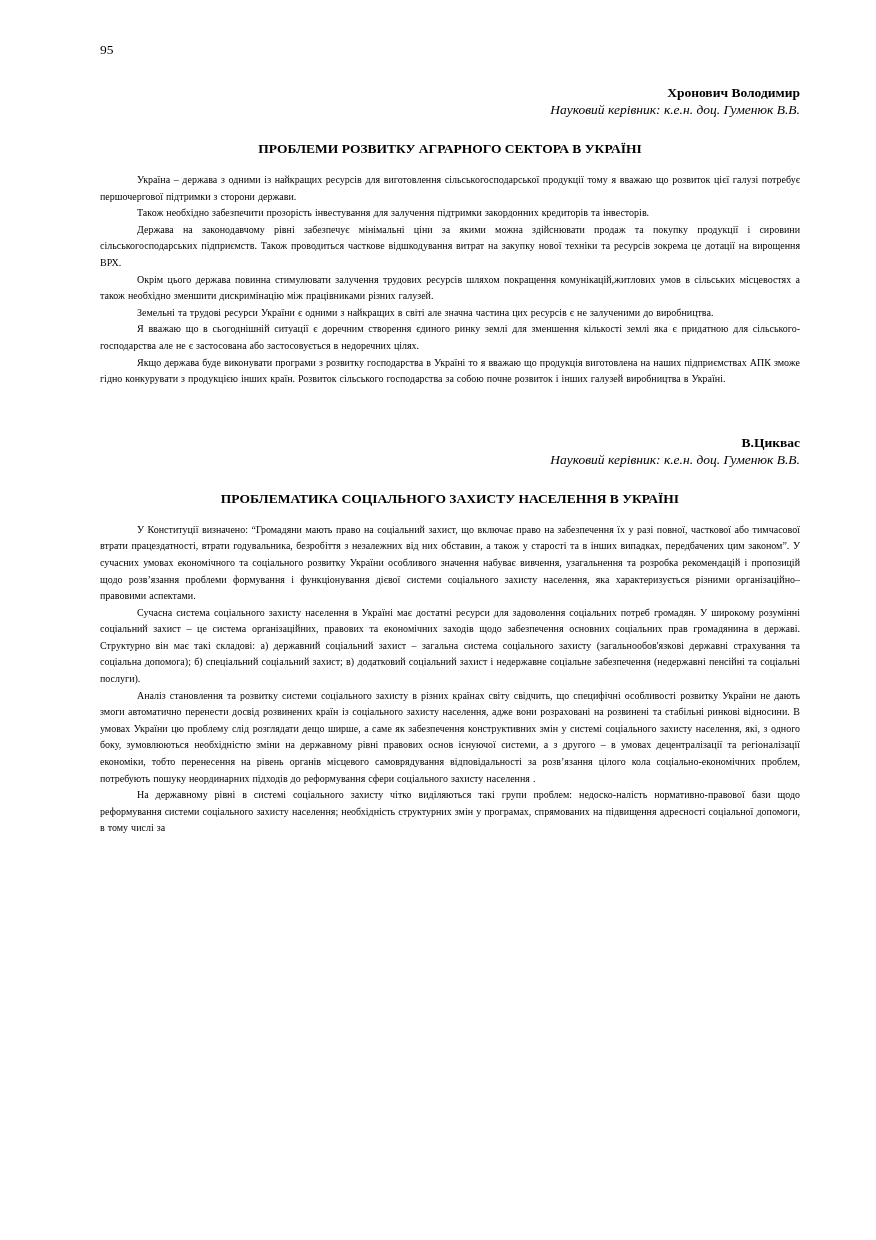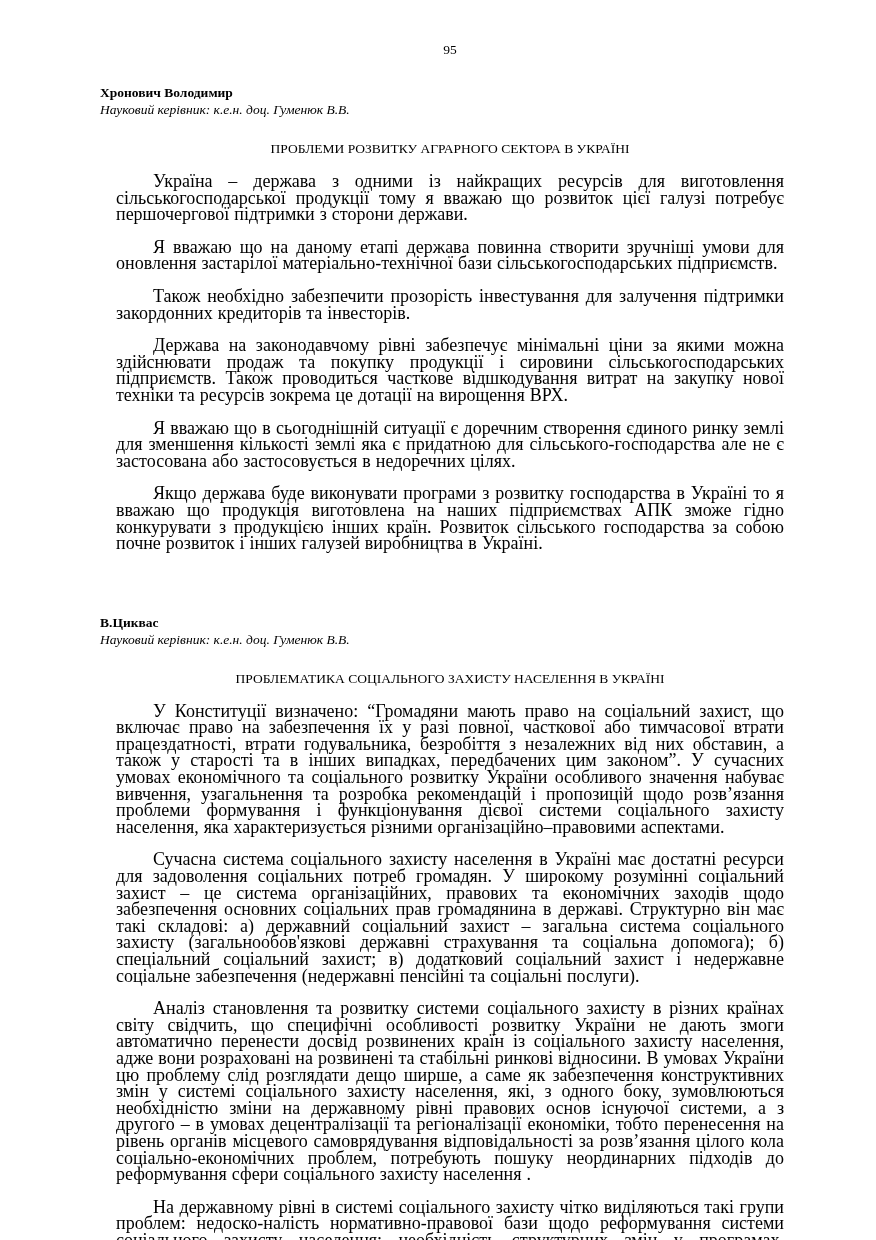--- a/index.html
+++ b/index.html
@@ -12,46 +12,46 @@
     position: relative;
     width: 876px;
     height: 1240px;
     background: #ffffff;
     color: #000000;
     font-family: "Liberation Serif", "DejaVu Serif", serif;
     padding: 42px 76px 28px 100px;
     overflow: hidden;
   }
   .page-number {
-    text-align: center;
+    text-align: left;
     font-size: 13.5px;
     line-height: 16px;
     margin: 0 0 26px 0;
   }
   .byline {
-    text-align: left;
+    text-align: right;
     font-size: 13.5px;
     line-height: 17px;
   }
   .author {
     font-weight: bold;
   }
   .supervisor {
     font-style: italic;
   }
   .article-title {
     text-align: center;
-    font-weight: normal;
+    font-weight: bold;
     font-size: 13.5px;
     line-height: 17px;
     margin: 22px 0 15px 0;
   }
   .body-para {
-    margin: 16px;
-    font-size: 18px;
+    margin: 0;
+    font-size: 10px;
     line-height: 16.6px;
     text-align: justify;
     text-indent: 37px;
     word-spacing: 0.5px;
   }
   .article-gap {
     height: 46px;
   }
 </style>
 </head>
@@ -59,23 +59,24 @@
 
 <div class="page">
 
   <div class="page-number">95</div>
 
   <div class="byline author">Хронович Володимир</div>
   <div class="byline supervisor">Науковий керівник: к.е.н. доц. Гуменюк В.В.</div>
   <h1 class="article-title">ПРОБЛЕМИ РОЗВИТКУ АГРАРНОГО СЕКТОРА В УКРАЇНІ</h1>
 
   <p class="body-para">Україна – держава з одними із найкращих ресурсів для виготовлення сільськогосподарської продукції тому я вважаю що розвиток цієї галузі потребує першочергової підтримки з сторони держави.</p>
-  <p class="body-para">Я вважаю що на даному етапі держава повинна створити зручніші умови для оновлення застарілої матеріально-технічної бази сільськогосподарських підприємств.</p>
   <p class="body-para">Також необхідно забезпечити прозорість інвестування для залучення підтримки закордонних кредиторів та інвесторів.</p>
   <p class="body-para">Держава на законодавчому рівні забезпечує мінімальні ціни за якими можна здійснювати продаж та покупку продукції і сировини сільськогосподарських підприємств. Також проводиться часткове відшкодування витрат на закупку нової техніки та ресурсів зокрема це дотації на вирощення ВРХ.</p>
+  <p class="body-para">Окрім цього держава повинна стимулювати залучення трудових ресурсів шляхом покращення комунікацій,житлових умов в сільських місцевостях а також необхідно зменшити дискримінацію між працівниками різних галузей.</p>
+  <p class="body-para">Земельні та трудові ресурси України є одними з найкращих в світі але значна частина цих ресурсів є не залученими до виробництва.</p>
   <p class="body-para">Я вважаю що в сьогоднішній ситуації є доречним створення єдиного ринку землі для зменшення кількості землі яка є придатною для сільського-господарства але не є застосована або застосовується в недоречних цілях.</p>
   <p class="body-para">Якщо держава буде виконувати програми з розвитку господарства в Україні то я вважаю що продукція виготовлена на наших підприємствах АПК зможе гідно конкурувати з продукцією інших країн. Розвиток сільського господарства за собою почне розвиток і інших галузей виробництва в Україні.</p>
 
   <div class="article-gap"></div>
 
   <div class="byline author">В.Циквас</div>
   <div class="byline supervisor">Науковий керівник: к.е.н. доц. Гуменюк В.В.</div>
   <h1 class="article-title">ПРОБЛЕМАТИКА СОЦІАЛЬНОГО ЗАХИСТУ НАСЕЛЕННЯ В УКРАЇНІ</h1>
 
   <p class="body-para">У Конституції визначено: “Громадяни мають право на соціальний захист, що включає право на забезпечення їх у разі повної, часткової або тимчасової втрати працездатності, втрати годувальника, безробіття з незалежних від них обставин, а також у старості та в інших випадках, передбачених цим законом”. У сучасних умовах економічного та соціального розвитку України особливого значення набуває вивчення, узагальнення та розробка рекомендацій і пропозицій щодо розв’язання проблеми формування і функціонування дієвої системи соціального захисту населення, яка характеризується різними організаційно–правовими аспектами.</p>

